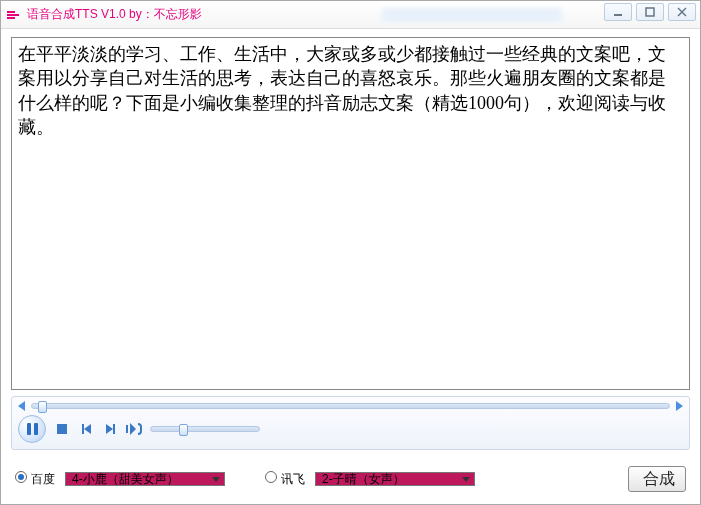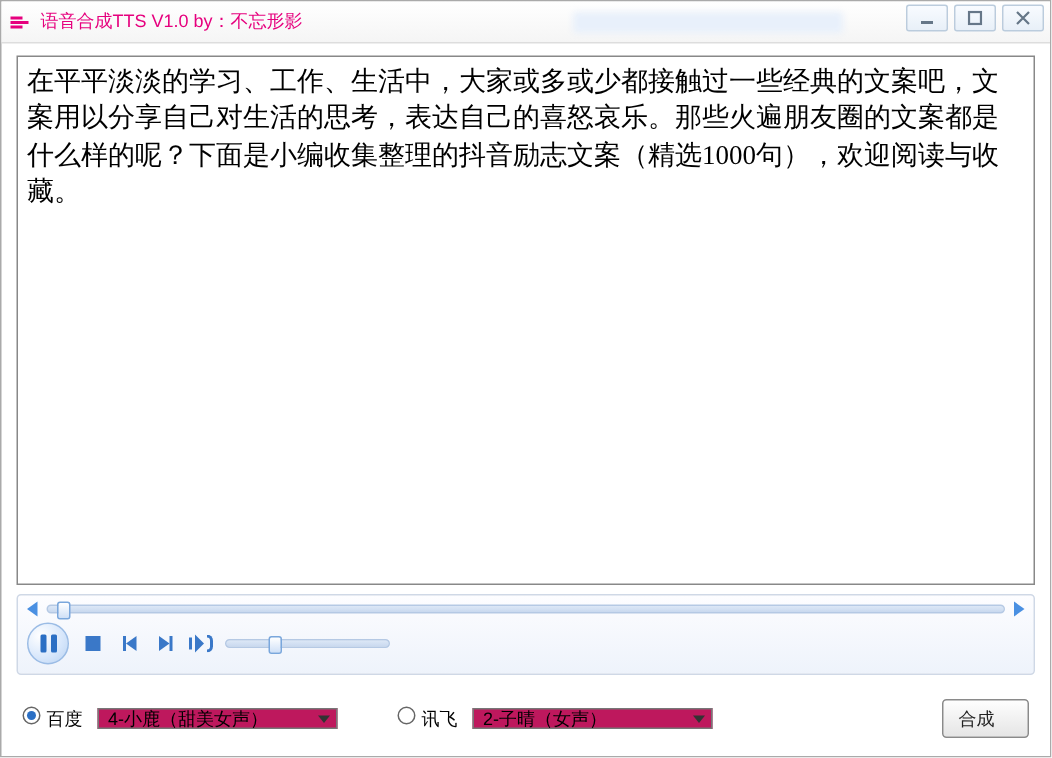--- a/index.html
+++ b/index.html
@@ -174,22 +174,22 @@
     margin-left:8px;
   }
   .combo1{width:160px;}
   .combo2{width:160px;}
   .spacer{flex:1;}
   .btn{
     min-width:58px;height:26px;
     border:1px solid #8a8a8a;
     background:linear-gradient(#fefefe,#e5e5e5);
     border-radius:3px;
-    display:flex;align-items:center;justify-content:flex-start;
-    font-size:12px;color:#222;
+    display:flex;align-items:center;justify-content:flex-end;
+    font-size:16px;color:#222;
     padding:0 10px;
   }
 </style>
 </head>
 <body>
 
 <div class="window">
   <div class="titlebar">
     <span class="title-icon">
       <svg width="16" height="16" viewBox="0 0 16 16">

